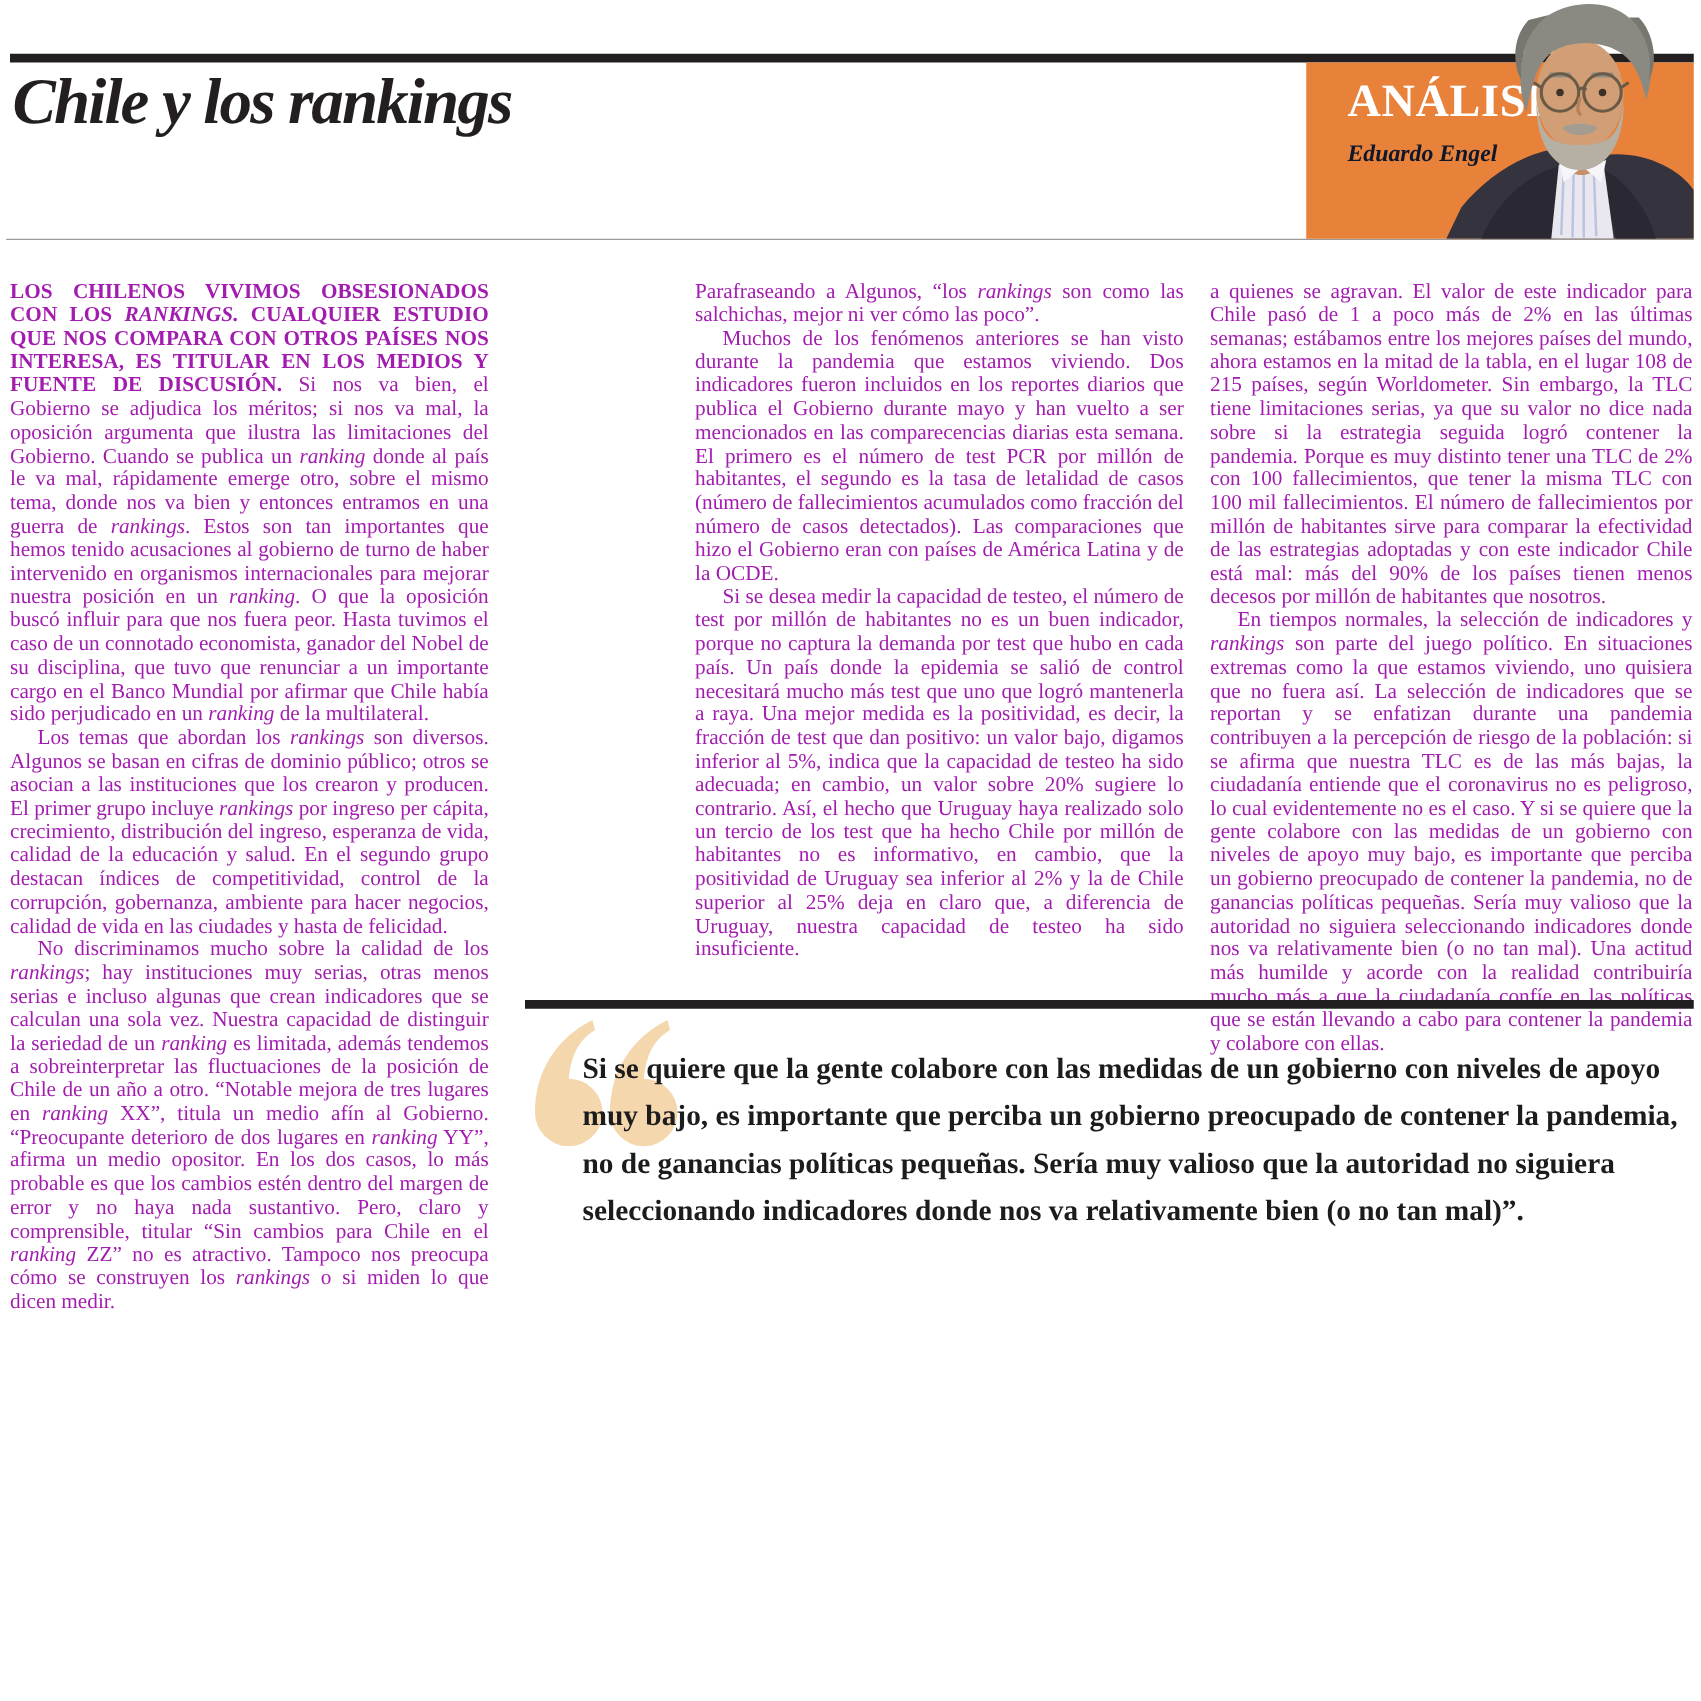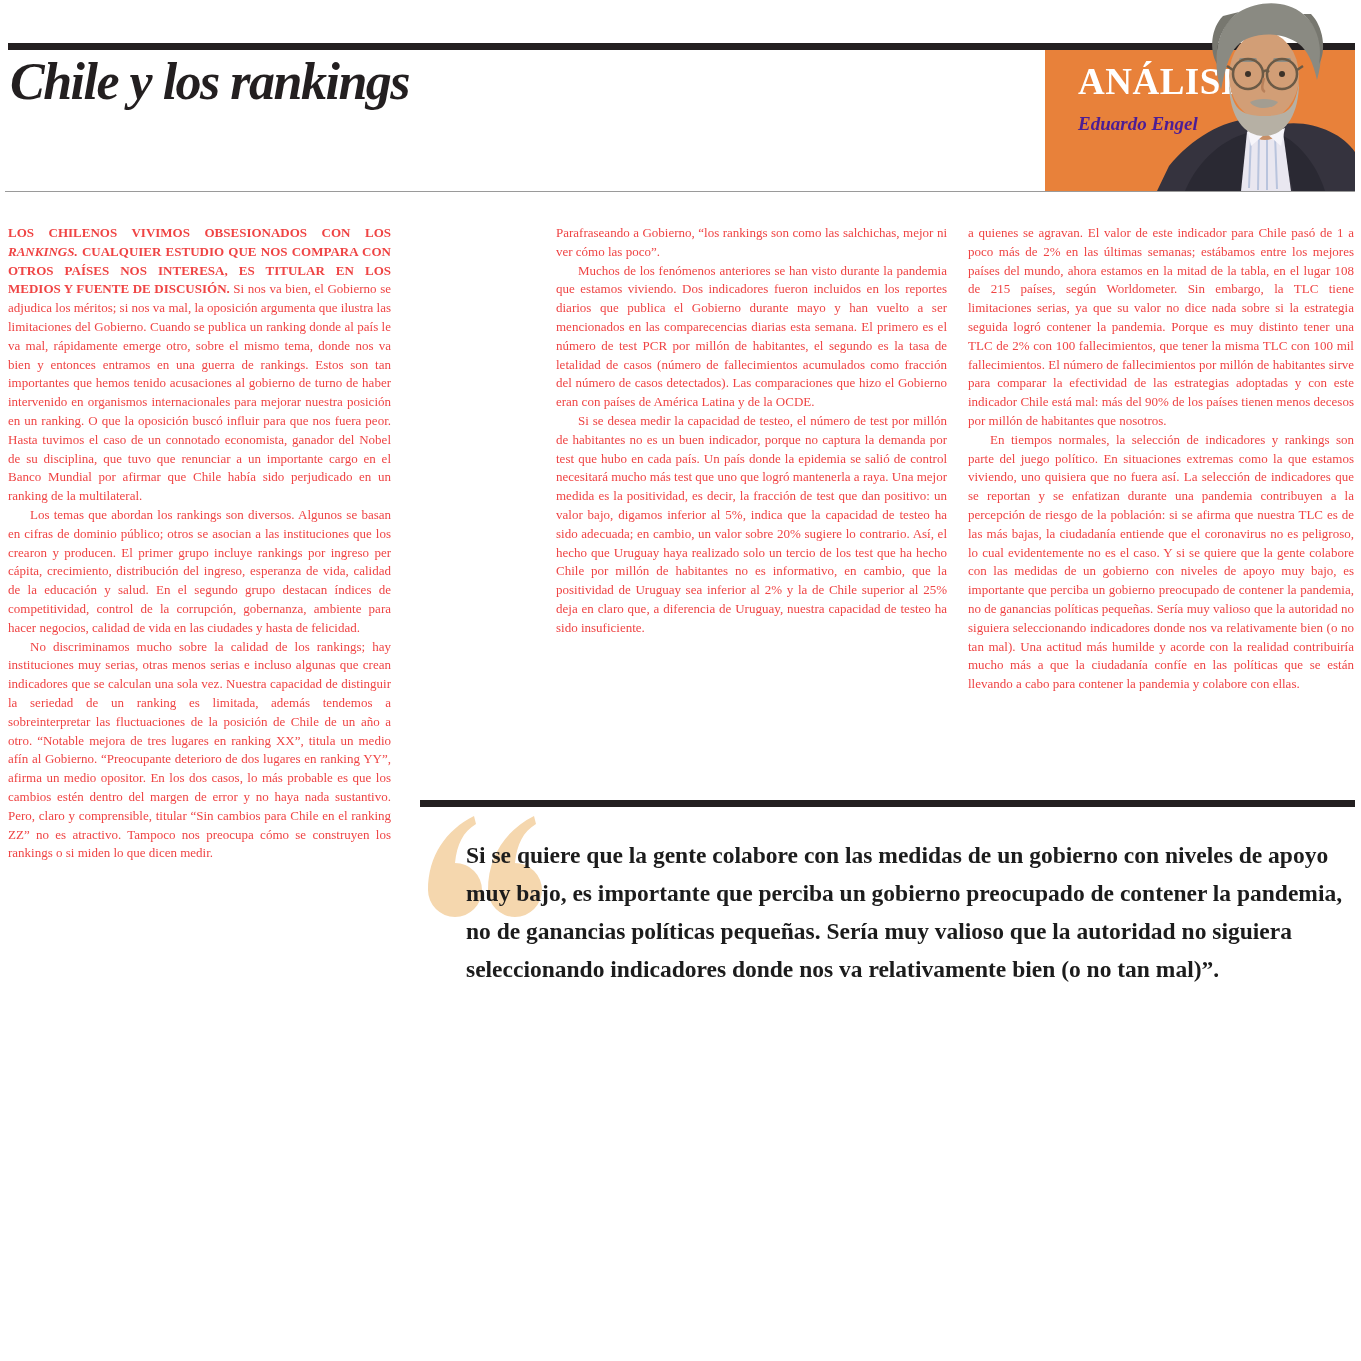--- a/index.html
+++ b/index.html
@@ -5,33 +5,33 @@
   html,body{margin:0;padding:0;background:#ffffff;}
   .page{position:relative;width:1361px;height:1361px;background:#ffffff;overflow:hidden;
         font-family:"Liberation Serif",serif;color:#222;}
   
   .top-bar{position:absolute;left:8px;top:43px;width:1347px;height:7px;background:#231f20;z-index:1;}
   .headline{position:absolute;left:10px;top:52px;font-size:52px;font-weight:bold;font-style:italic;
             color:#231f20;letter-spacing:-1.5px;white-space:nowrap;z-index:2;}
   .kicker-box{position:absolute;left:1045px;top:50px;width:310px;height:141px;background:#e8813a;
               z-index:2;box-sizing:border-box;padding:10px 0 0 33px;}
   .kicker-label{color:#ffffff;font-size:37px;font-weight:bold;letter-spacing:0.5px;}
-  .byline{color:#4c1d95;font-size:19px;font-weight:bold;font-style:italic;margin-top:10px;}
+  .byline{color:#0f172a;font-size:19px;font-weight:bold;font-style:italic;margin-top:10px;}
   .portrait{position:absolute;right:6px;top:0;width:200px;height:191px;z-index:3;}
   .header-rule{position:absolute;left:5px;top:191px;width:1350px;height:1px;background:#9a9a9a;}
   
-  .col{position:absolute;top:224px;font-size:13px;line-height:18.8px;text-align:justify;color:#ef4444;}
+  .col{position:absolute;top:224px;font-size:17px;line-height:18.8px;text-align:justify;color:#a21caf;}
   .col-1{left:8px;width:383px;}
   .col-2{left:556px;width:391px;}
   .col-3{left:968px;width:386px;}
   .col p{margin:0;}
   .col p.indent{text-indent:22px;}
   .seg-lead{font-weight:bold;}
   .seg-lead-italic{font-weight:bold;font-style:italic;}
-  .seg-i{}
+  .seg-i{font-style:italic;}
   
   .quote-bar{position:absolute;left:420px;top:800px;width:935px;height:7px;background:#231f20;}
   .quote-mark{position:absolute;left:416px;top:810px;width:132px;height:132px;z-index:1;}
   .quote-text{position:absolute;left:421px;top:836px;width:900px;z-index:2;
               font-size:23.5px;line-height:38px;font-weight:bold;color:#1c1c1c;margin-left:45px;}
 </style>
 </head>
 <body>
 
 <div class="page">
@@ -85,21 +85,21 @@
   </div>
 
   <div class="header-rule"></div>
 
   <div class="col col-1">
       <p><span class="seg-lead">LOS CHILENOS VIVIMOS OBSESIONADOS CON LOS </span><span class="seg-lead-italic">RANKINGS.</span><span class="seg-lead"> CUALQUIER ESTUDIO QUE NOS COMPARA CON OTROS PAÍSES NOS INTERESA, ES TITULAR EN LOS MEDIOS Y FUENTE DE DISCUSIÓN.</span><span> Si nos va bien, el Gobierno se adjudica los méritos; si nos va mal, la oposición argumenta que ilustra las limitaciones del Gobierno. Cuando se publica un </span><span class="seg-i">ranking</span><span> donde al país le va mal, rápidamente emerge otro, sobre el mismo tema, donde nos va bien y entonces entramos en una guerra de </span><span class="seg-i">rankings</span><span>. Estos son tan importantes que hemos tenido acusaciones al gobierno de turno de haber intervenido en organismos internacionales para mejorar nuestra posición en un </span><span class="seg-i">ranking</span><span>. O que la oposición buscó influir para que nos fuera peor. Hasta tuvimos el caso de un connotado economista, ganador del Nobel de su disciplina, que tuvo que renunciar a un importante cargo en el Banco Mundial por afirmar que Chile había sido perjudicado en un </span><span class="seg-i">ranking</span><span> de la multilateral.</span></p>
       <p class="indent"><span>Los temas que abordan los </span><span class="seg-i">rankings</span><span> son diversos. Algunos se basan en cifras de dominio público; otros se asocian a las instituciones que los crearon y producen. El primer grupo incluye </span><span class="seg-i">rankings</span><span> por ingreso per cápita, crecimiento, distribución del ingreso, esperanza de vida, calidad de la educación y salud. En el segundo grupo destacan índices de competitividad, control de la corrupción, gobernanza, ambiente para hacer negocios, calidad de vida en las ciudades y hasta de felicidad.</span></p>
       <p class="indent"><span>No discriminamos mucho sobre la calidad de los </span><span class="seg-i">rankings</span><span>; hay instituciones muy serias, otras menos serias e incluso algunas que crean indicadores que se calculan una sola vez. Nuestra capacidad de distinguir la seriedad de un </span><span class="seg-i">ranking</span><span> es limitada, además tendemos a sobreinterpretar las fluctuaciones de la posición de Chile de un año a otro. “Notable mejora de tres lugares en </span><span class="seg-i">ranking</span><span> XX”, titula un medio afín al Gobierno. “Preocupante deterioro de dos lugares en </span><span class="seg-i">ranking</span><span> YY”, afirma un medio opositor. En los dos casos, lo más probable es que los cambios estén dentro del margen de error y no haya nada sustantivo. Pero, claro y comprensible, titular “Sin cambios para Chile en el </span><span class="seg-i">ranking</span><span> ZZ” no es atractivo. Tampoco nos preocupa cómo se construyen los </span><span class="seg-i">rankings</span><span> o si miden lo que dicen medir.</span></p>
     </div>
   <div class="col col-2">
-      <p><span>Parafraseando a Gobierno, “los </span><span class="seg-i">rankings</span><span> son como las salchichas, mejor ni ver cómo las poco”.</span></p>
+      <p><span>Parafraseando a Algunos, “los </span><span class="seg-i">rankings</span><span> son como las salchichas, mejor ni ver cómo las poco”.</span></p>
       <p class="indent"><span>Muchos de los fenómenos anteriores se han visto durante la pandemia que estamos viviendo. Dos indicadores fueron incluidos en los reportes diarios que publica el Gobierno durante mayo y han vuelto a ser mencionados en las comparecencias diarias esta semana. El primero es el número de test PCR por millón de habitantes, el segundo es la tasa de letalidad de casos (número de fallecimientos acumulados como fracción del número de casos detectados). Las comparaciones que hizo el Gobierno eran con países de América Latina y de la OCDE.</span></p>
       <p class="indent"><span>Si se desea medir la capacidad de testeo, el número de test por millón de habitantes no es un buen indicador, porque no captura la demanda por test que hubo en cada país. Un país donde la epidemia se salió de control necesitará mucho más test que uno que logró mantenerla a raya. Una mejor medida es la positividad, es decir, la fracción de test que dan positivo: un valor bajo, digamos inferior al 5%, indica que la capacidad de testeo ha sido adecuada; en cambio, un valor sobre 20% sugiere lo contrario. Así, el hecho que Uruguay haya realizado solo un tercio de los test que ha hecho Chile por millón de habitantes no es informativo, en cambio, que la positividad de Uruguay sea inferior al 2% y la de Chile superior al 25% deja en claro que, a diferencia de Uruguay, nuestra capacidad de testeo ha sido insuficiente.</span></p>
     </div>
   <div class="col col-3">
       <p><span>a quienes se agravan. El valor de este indicador para Chile pasó de 1 a poco más de 2% en las últimas semanas; estábamos entre los mejores países del mundo, ahora estamos en la mitad de la tabla, en el lugar 108 de 215 países, según Worldometer. Sin embargo, la TLC tiene limitaciones serias, ya que su valor no dice nada sobre si la estrategia seguida logró contener la pandemia. Porque es muy distinto tener una TLC de 2% con 100 fallecimientos, que tener la misma TLC con 100 mil fallecimientos. El número de fallecimientos por millón de habitantes sirve para comparar la efectividad de las estrategias adoptadas y con este indicador Chile está mal: más del 90% de los países tienen menos decesos por millón de habitantes que nosotros.</span></p>
       <p class="indent"><span>En tiempos normales, la selección de indicadores y </span><span class="seg-i">rankings</span><span> son parte del juego político. En situaciones extremas como la que estamos viviendo, uno quisiera que no fuera así. La selección de indicadores que se reportan y se enfatizan durante una pandemia contribuyen a la percepción de riesgo de la población: si se afirma que nuestra TLC es de las más bajas, la ciudadanía entiende que el coronavirus no es peligroso, lo cual evidentemente no es el caso. Y si se quiere que la gente colabore con las medidas de un gobierno con niveles de apoyo muy bajo, es importante que perciba un gobierno preocupado de contener la pandemia, no de ganancias políticas pequeñas. Sería muy valioso que la autoridad no siguiera seleccionando indicadores donde nos va relativamente bien (o no tan mal). Una actitud más humilde y acorde con la realidad contribuiría mucho más a que la ciudadanía confíe en las políticas que se están llevando a cabo para contener la pandemia y colabore con ellas.</span></p>
     </div>
 
   <div class="quote-bar"></div>
 

